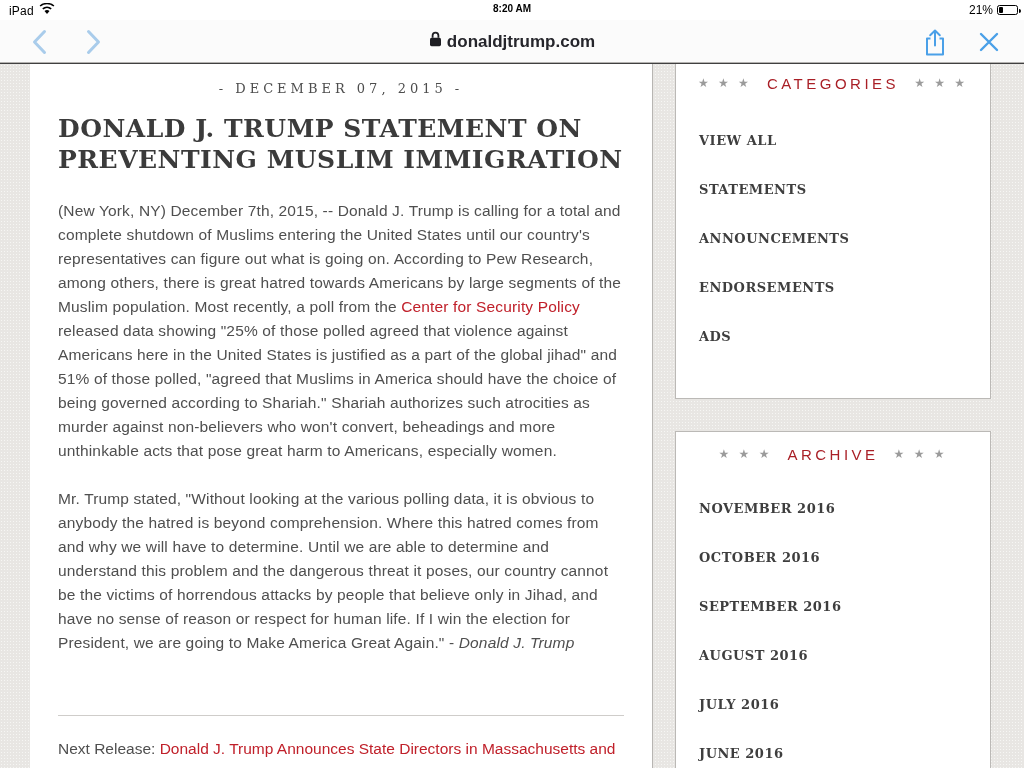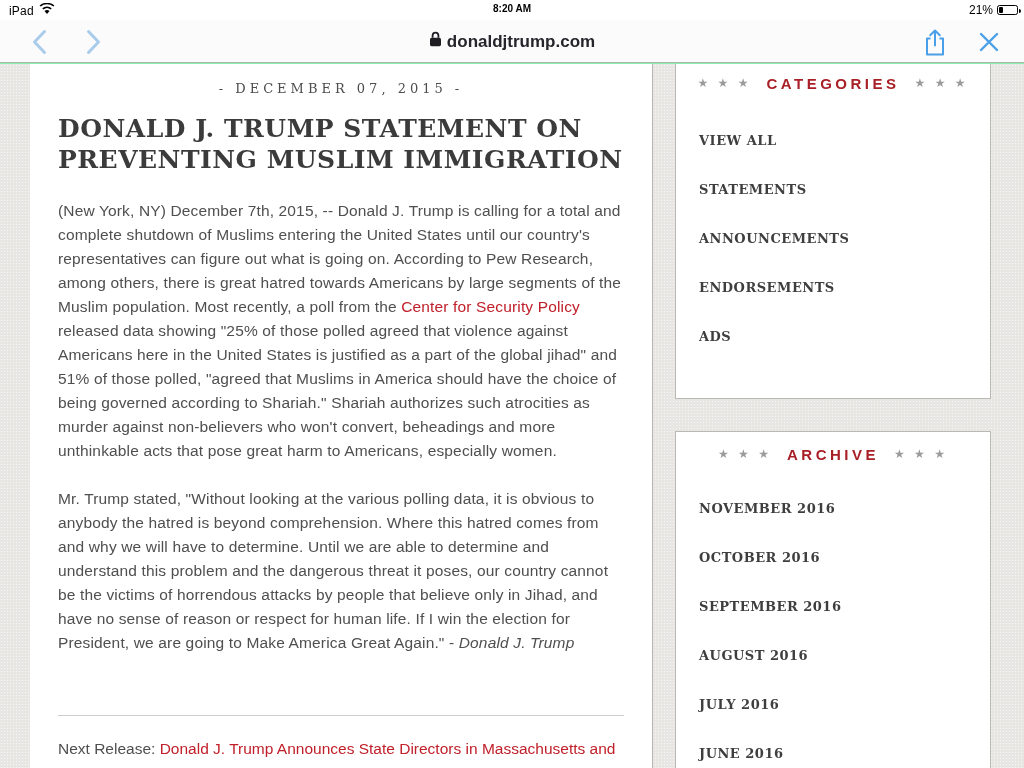--- a/index.html
+++ b/index.html
@@ -1,18 +1,18 @@
 <!DOCTYPE html>
 <html><head>
 <meta charset="utf-8">
 <style>
   * { margin:0; padding:0; box-sizing:border-box; }
   html,body { width:1024px; height:768px; overflow:hidden; }
   body { font-family:"Liberation Sans", sans-serif; background:#fff; }
-  .screen { position:relative; width:1024px; height:768px; overflow:hidden; background:#86efac; }
+  .screen { position:relative; width:1024px; height:768px; overflow:hidden; background:#404040; }
 
   
   .status-bar { position:relative; height:20px; background:#fff; font-size:12px; color:#000; }
   .sb-left { position:absolute; left:9px; top:3px; display:flex; align-items:center; gap:5px; }
   .sb-carrier { font-size:12px; letter-spacing:.2px; }
   .sb-time { position:absolute; left:0; right:0; top:3px; text-align:center; font-size:10px; font-weight:bold; }
   .sb-right { position:absolute; right:6px; top:3px; display:flex; align-items:center; gap:4px; }
   .battery { position:relative; width:21px; height:10px; border:1px solid #000; border-radius:2.5px; }
   .battery::after { content:""; position:absolute; right:-4px; top:2.5px; width:2.5px; height:4px; background:#000; border-radius:0 2px 2px 0; }
   .battery-fill { position:absolute; left:1px; top:1px; bottom:1px; width:4px; background:#000; border-radius:1px; }
@@ -44,21 +44,21 @@
   .next-release { margin-top:20px; font-size:15.5px; line-height:25px; color:#4f4f4f; }
 
   
   .sidebar { position:absolute; left:675px; top:0; width:316px; }
   .side-card { background:#fff; border:1px solid #bbb9b6; border-top:none; padding:0 23px; }
   .card-categories { height:335px; }
   .card-archive { margin-top:32px; border-top:1px solid #bbb9b6; height:372px; }
   .card-header { display:flex; align-items:center; justify-content:center; gap:15px; padding-top:8px; height:30px; }
   .card-archive .card-header { padding-top:14px; }
   .stars { color:#9b9b9b; font-size:12px; letter-spacing:3px; white-space:nowrap; }
-  .card-title { color:#a91f26; font-size:15px; font-weight:bold; letter-spacing:3.5px; }
+  .card-title { color:#a91f26; font-size:15px; font-weight:normal; letter-spacing:3.5px; }
   .side-list { list-style:none; margin-top:22px; }
   .side-item { height:49px; display:flex; align-items:center; font-family:"DejaVu Serif","Liberation Serif",serif; font-weight:bold; font-size:13px; letter-spacing:.5px; color:#3e3e3e; cursor:pointer; }
 </style>
 </head>
 <body>
 
 <div class="screen">
 
   <div class="status-bar">
     <div class="sb-left">

